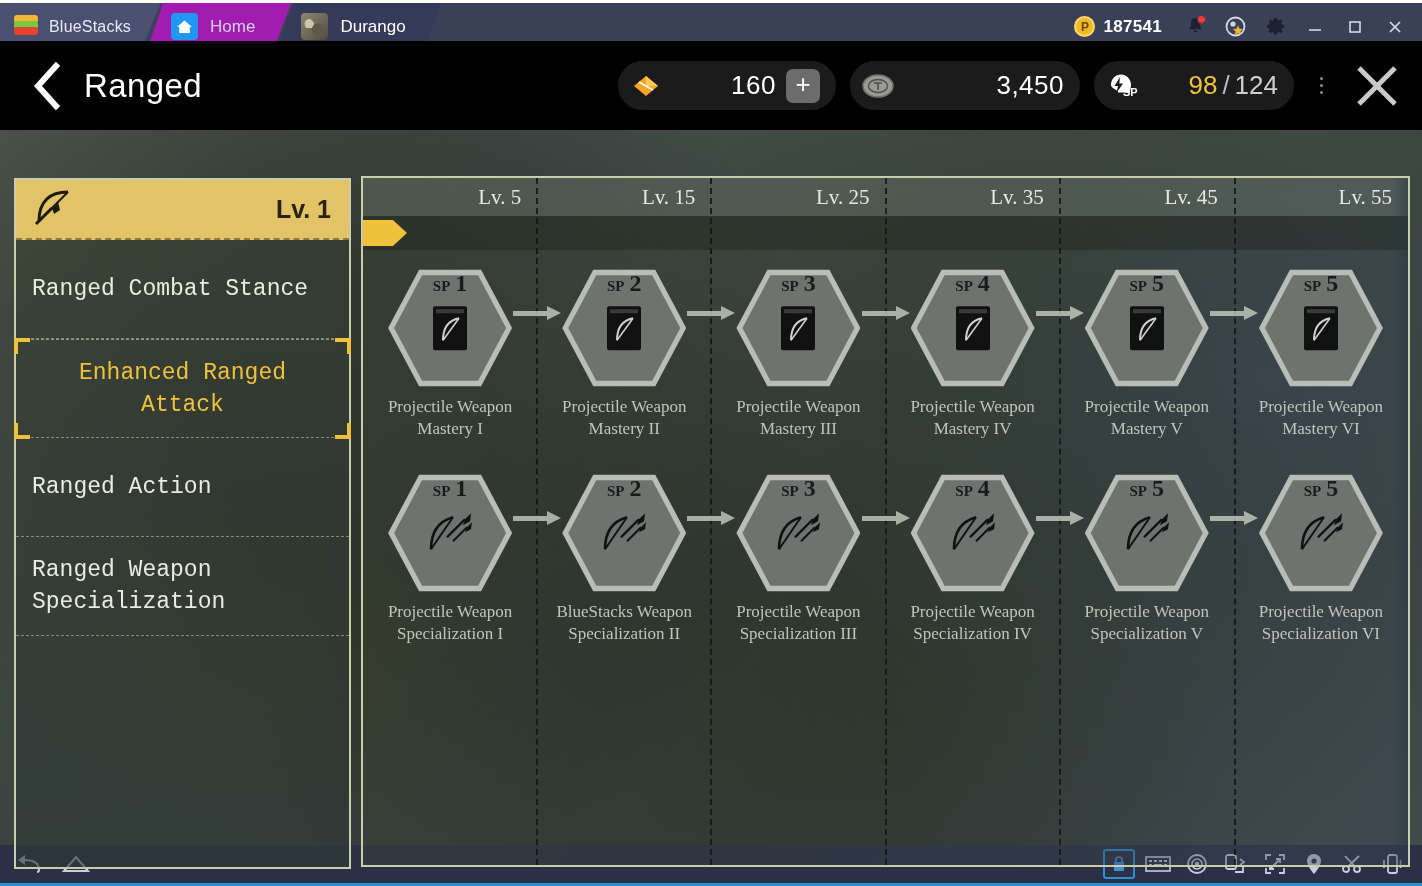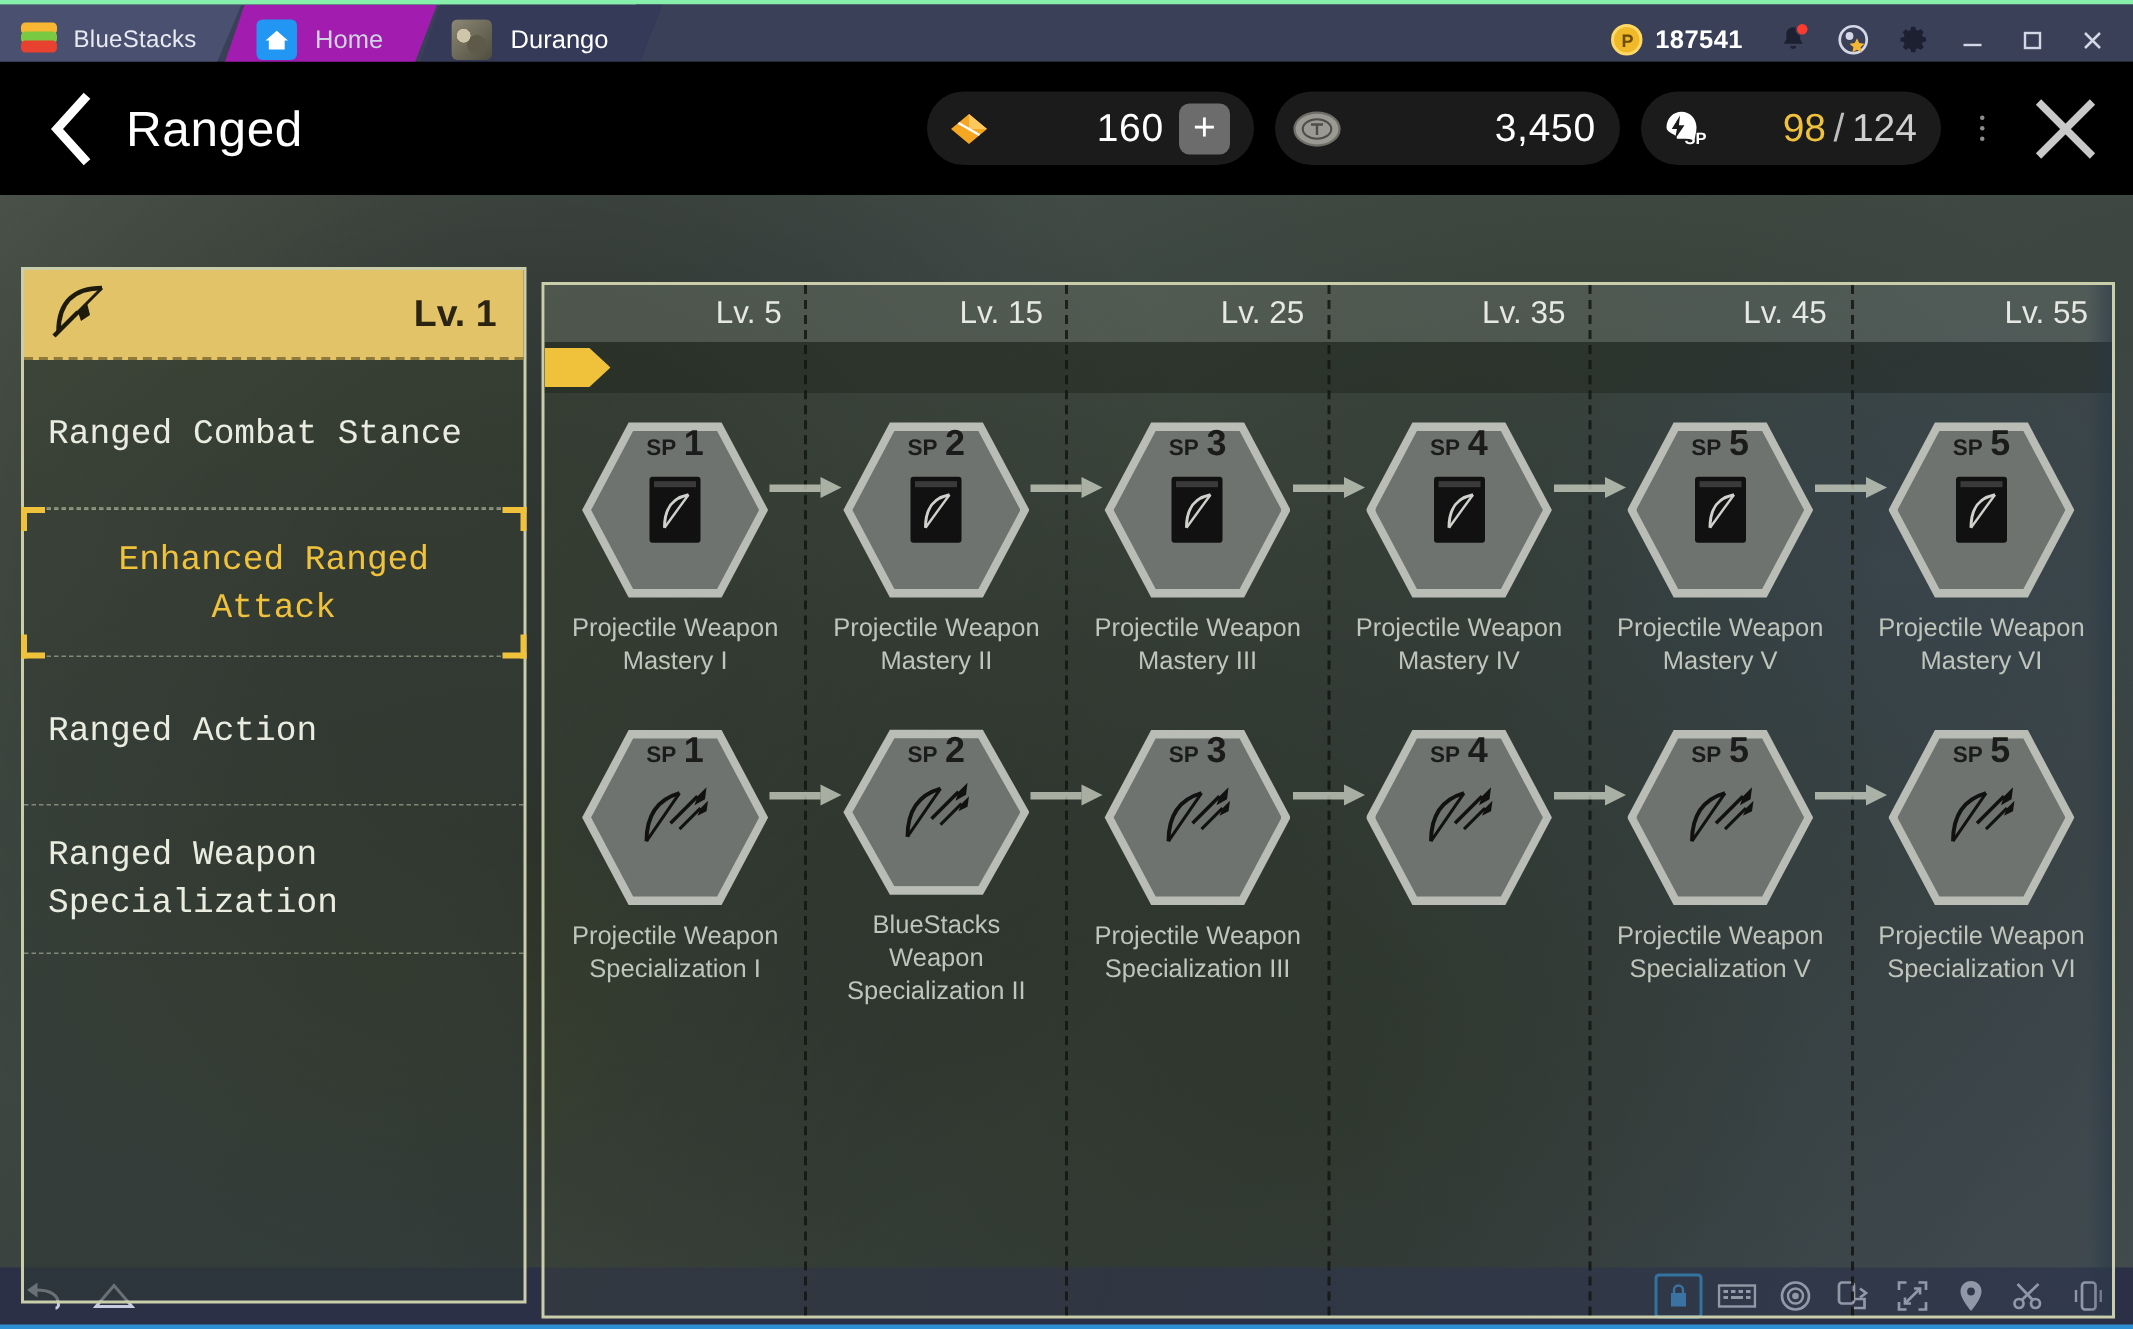--- a/index.html
+++ b/index.html
@@ -7,21 +7,21 @@
   body {
     font-family:"Liberation Sans", sans-serif;
     background:#2b3047;
   }
   #app { position:relative; width:1422px; height:886px; }
 
   
   .bs-titlebar{
     position:absolute; left:0; top:0; width:1422px; height:50px;
     background:#3b4059;
-    border-top:3px solid #86efac;
+    border-top:3px solid #ffffff;
     display:flex; align-items:stretch;
   }
   .bs-brand{
     display:flex; align-items:center; gap:11px;
     padding:0 30px 0 14px; height:100%;
     background:#4a5070;
     clip-path:polygon(0 0, 100% 0, calc(100% - 20px) 100%, 0 100%);
     position:relative; z-index:5;
   }
   .bs-logo{ width:24px;height:24px; position:relative; flex:0 0 auto;}
@@ -141,25 +141,26 @@
   .sb-item.selected{ border-top:1px dashed rgba(225,230,200,.55);text-align:center; }
   .corner{ position:absolute; width:16px; height:16px; border-color:#f0c23c; border-style:solid; border-width:0;}
   .corner.tl{ top:-2px; left:-2px; border-top-width:4px; border-left-width:4px;}
   .corner.tr{ top:-2px; right:-2px; border-top-width:4px; border-right-width:4px;}
   .corner.bl{ bottom:-2px; left:-2px; border-bottom-width:4px; border-left-width:4px;}
   .corner.br{ bottom:-2px; right:-2px; border-bottom-width:4px; border-right-width:4px;}
   .sb-filler{ flex:1 1 auto; }
 
   
   .tree{
-    position:absolute; left:361px; top:147px; width:1049px; height:691px;
+    position:absolute; left:361px; top:135px; width:1049px; height:691px;
     border-left:2px solid #c9cdaa; border-top:2px solid #c9cdaa;
     border-right:2px solid #c9cdaa; border-bottom:2px solid #c9cdaa;
     overflow:hidden; z-index:14;
     background:linear-gradient(105deg, rgba(62,72,52,.38) 0%, rgba(56,66,56,.34) 45%, rgba(58,70,84,.40) 100%);
+    font-family:Liberation Serif, serif;
   }
   .lvl-header{
     position:absolute; left:0; top:0; width:100%; height:38px;
     background:rgba(128,138,130,.30);
     display:flex;
   }
   .lvl-cell{ position:relative; flex:1 1 0; display:flex; align-items:center; justify-content:flex-end;
      padding-right:16px; }
   .lvl-cell span{ color:#e6e9e3; font-size:21px;}
   .band{
@@ -674,20 +675,21 @@
                 <svg width="58" height="52" viewBox="0 0 58 52">
                     <path d="M10 42 C10 24 18 14 32 10" fill="none" stroke="#111" stroke-width="2.6"></path>
                     <path d="M10 42 L32 10" stroke="#111" stroke-width="2"></path>
                     <path d="M26 30 L44 12" stroke="#111" stroke-width="2.4"></path>
                     <polygon points="44,12 50,6 49,14 42,18" fill="#111"></polygon>
                     <path d="M32 34 L46 20" stroke="#111" stroke-width="2"></path>
                     <polygon points="46,20 51,15 50,22 44,25" fill="#111"></polygon>
                   </svg>
               </span>
             </div>
+            <div class="node-label">Projectile Weapon Specialization IV</div>
             <div class="arrow">
                 <i class="shaft"></i>
                 <i class="head"></i>
               </div>
           </div>
 
           <div class="node-cell">
             <div class="hex-wrap">
               <div class="hex"></div>
               <div class="hex-in"></div>

